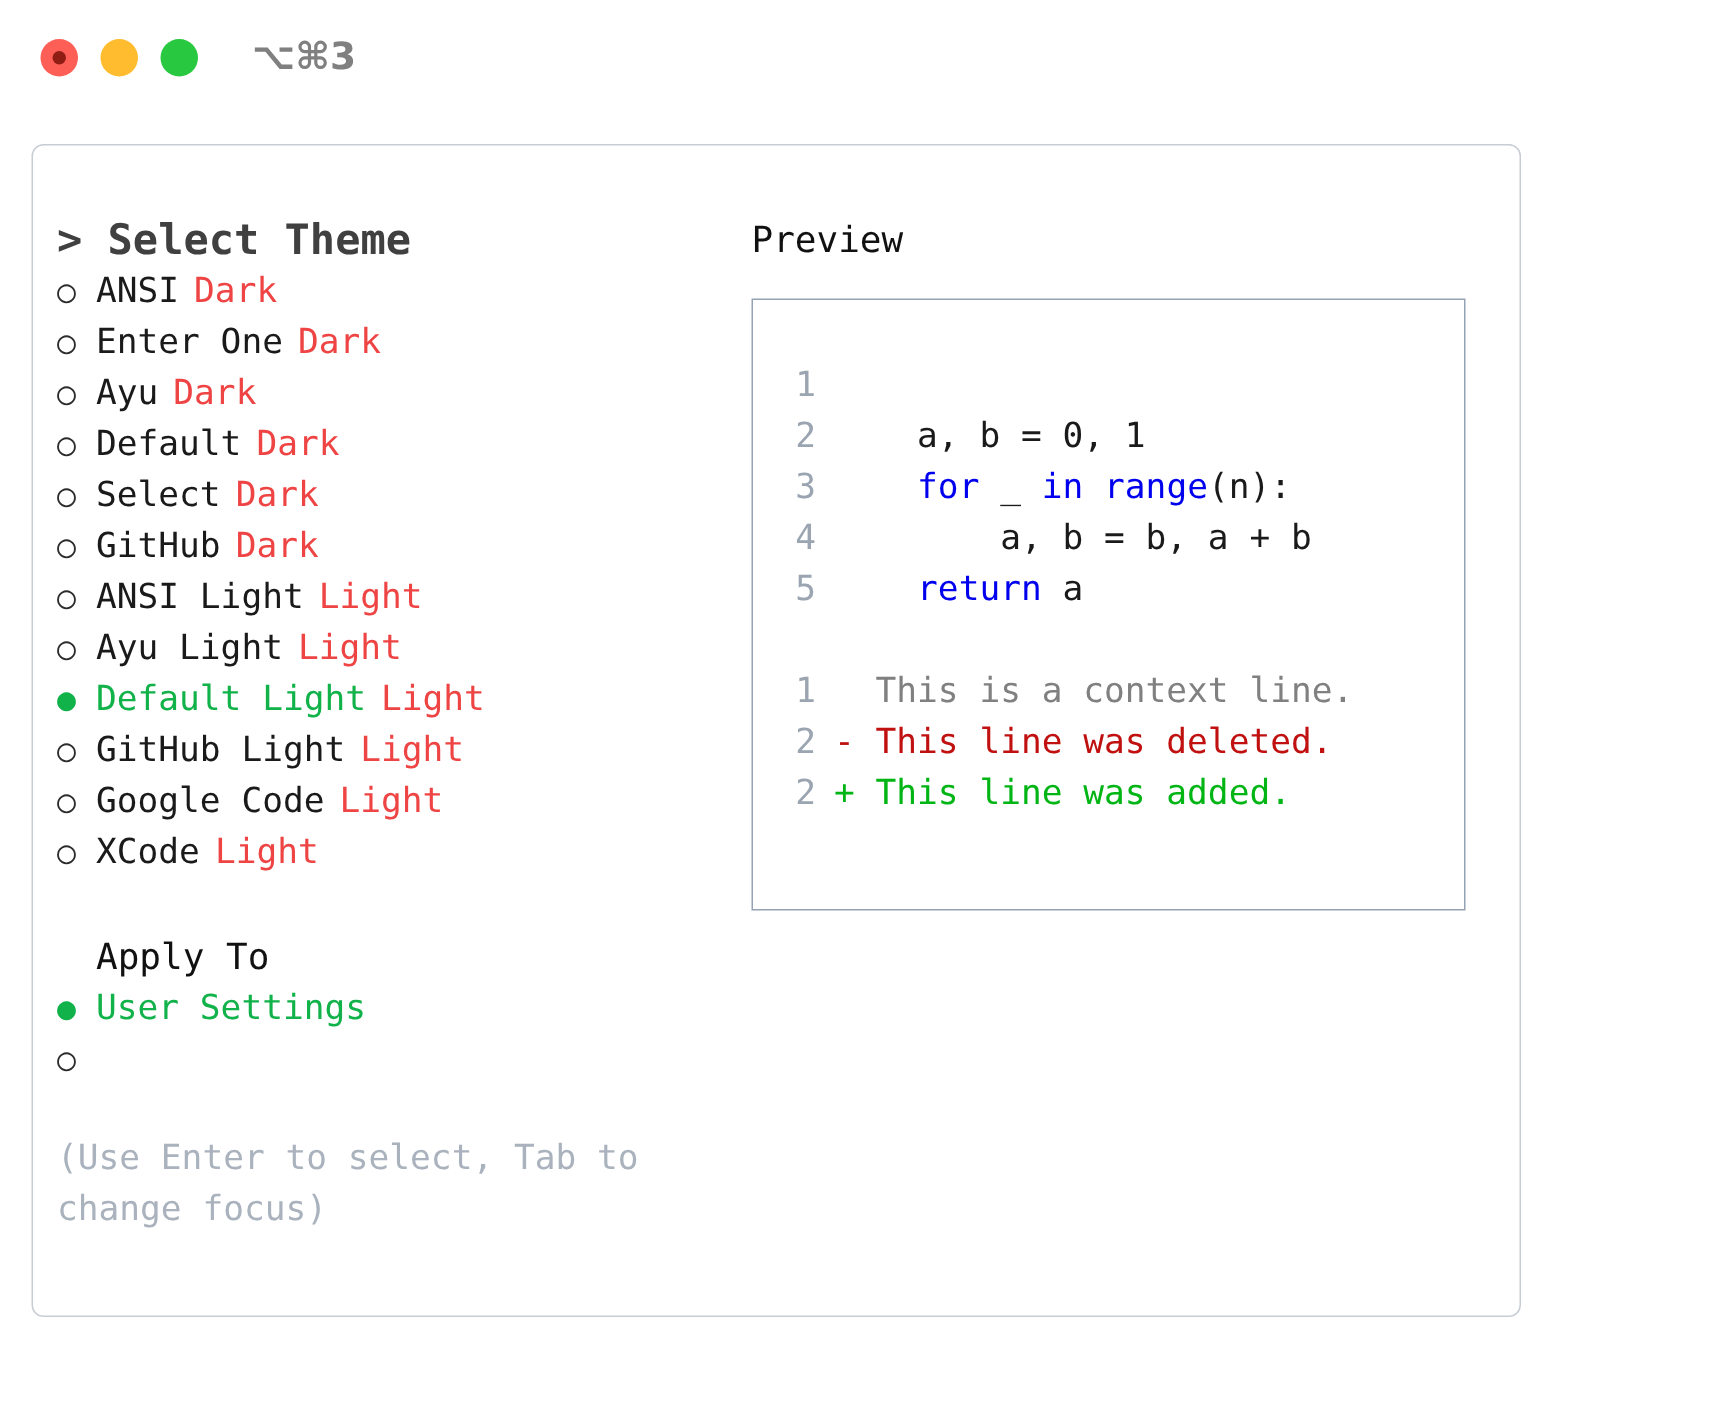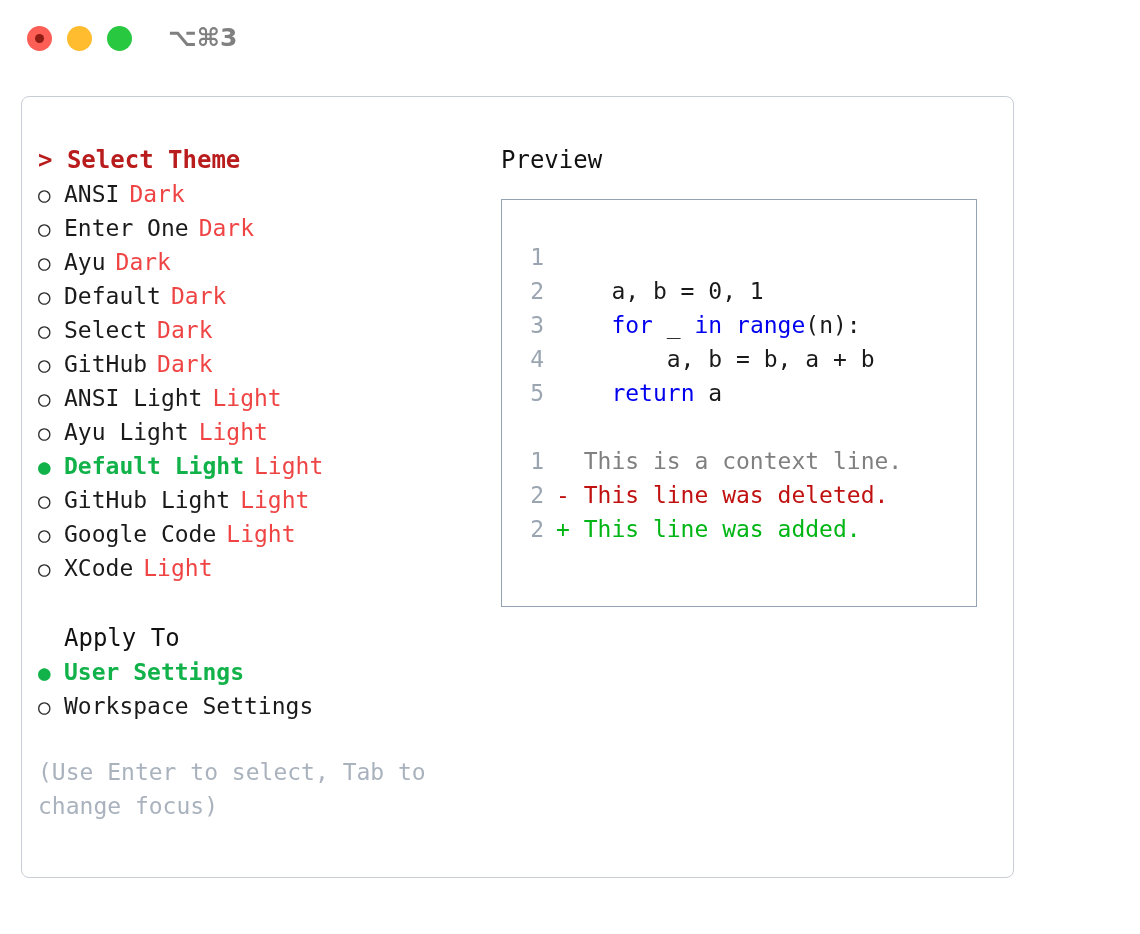--- a/index.html
+++ b/index.html
@@ -76,44 +76,44 @@
   }
 
   
   .left-col {
     position: absolute;
     left: 16px;
     top: 46px;
     width: 450px;
   }
   .section-header {
-    font-size: 24px;
-    line-height: 34px;
-    color: #b91c1c;
+    font-size: 28px;
+    line-height: 34px;
+    color: #404040;
     white-space: pre;
   }
   .section-header.bold { font-weight: bold; }
 
   .opt-row {
     display: flex;
     align-items: baseline;
     height: 34px;
     font-size: 23px;
     line-height: 34px;
     white-space: pre;
   }
   .marker {
     width: 26px;
     flex: 0 0 26px;
     font-size: 21px;
     color: #2c2c2c;
   }
   .marker.on { color: #12b24a; }
   .opt-name { color: #1a1a1a; }
-  .opt-row.selected .opt-name { color: #12b24a; font-weight: bold; }
+  .opt-row.selected .opt-name { color: #12b24a; }
   .opt-tag {
     color: #ef4444;
     margin-left: 10px;
     text-align: center;
   }
 
   .apply-header {
     margin-top: 36px;
     padding-left: 26px;
     font-size: 24px;
@@ -206,21 +206,21 @@
           <div class="opt-row selected"><span class="marker on">●</span><span class="opt-name">Default Light</span><span class="opt-tag">Light</span></div>
           <div class="opt-row"><span class="marker">○</span><span class="opt-name">GitHub Light</span><span class="opt-tag">Light</span></div>
           <div class="opt-row"><span class="marker">○</span><span class="opt-name">Google Code</span><span class="opt-tag">Light</span></div>
           <div class="opt-row"><span class="marker">○</span><span class="opt-name">XCode</span><span class="opt-tag">Light</span></div>
         </div>
 
       <div class="apply-header">Apply To</div>
 
       <div id="apply-list">
           <div class="opt-row selected"><span class="marker on">●</span><span class="opt-name">User Settings</span></div>
-          <div class="opt-row"><span class="marker">○</span><span class="opt-name">Workspace Settings</span></div>
+          <div class="opt-row"><span class="marker">○</span></div>
         </div>
 
       <div class="hint">(Use Enter to select, Tab to change focus)</div>
     </div>
 
     <div class="right-col">
       <div class="preview-title">Preview</div>
 
       <div class="preview-box">
         <div id="code-block">

